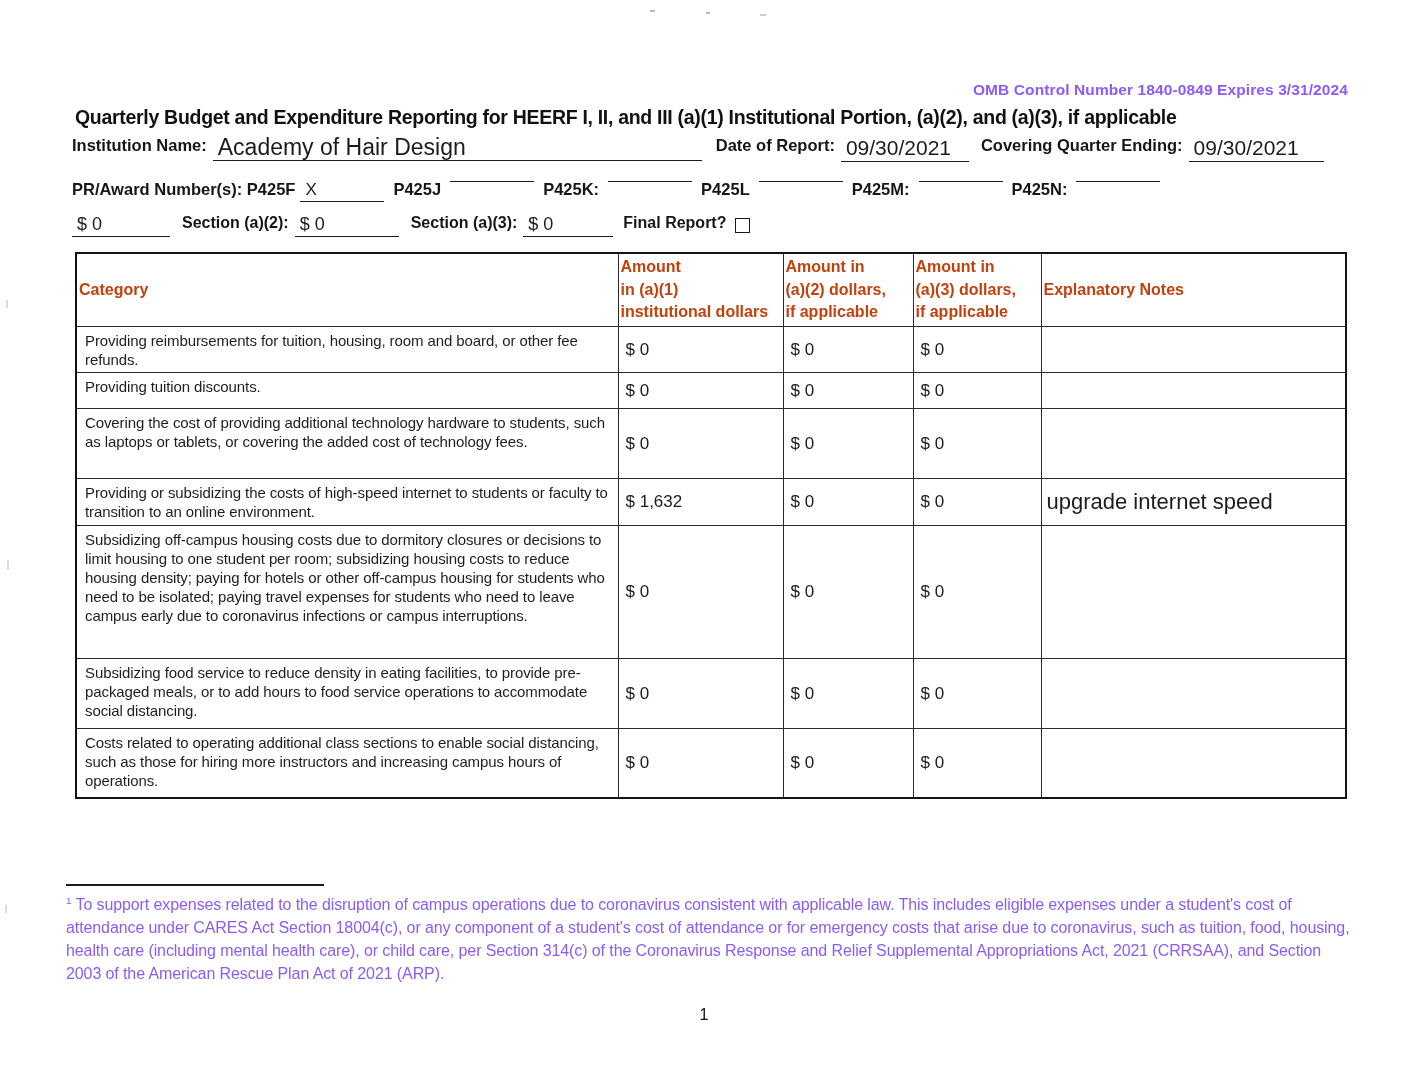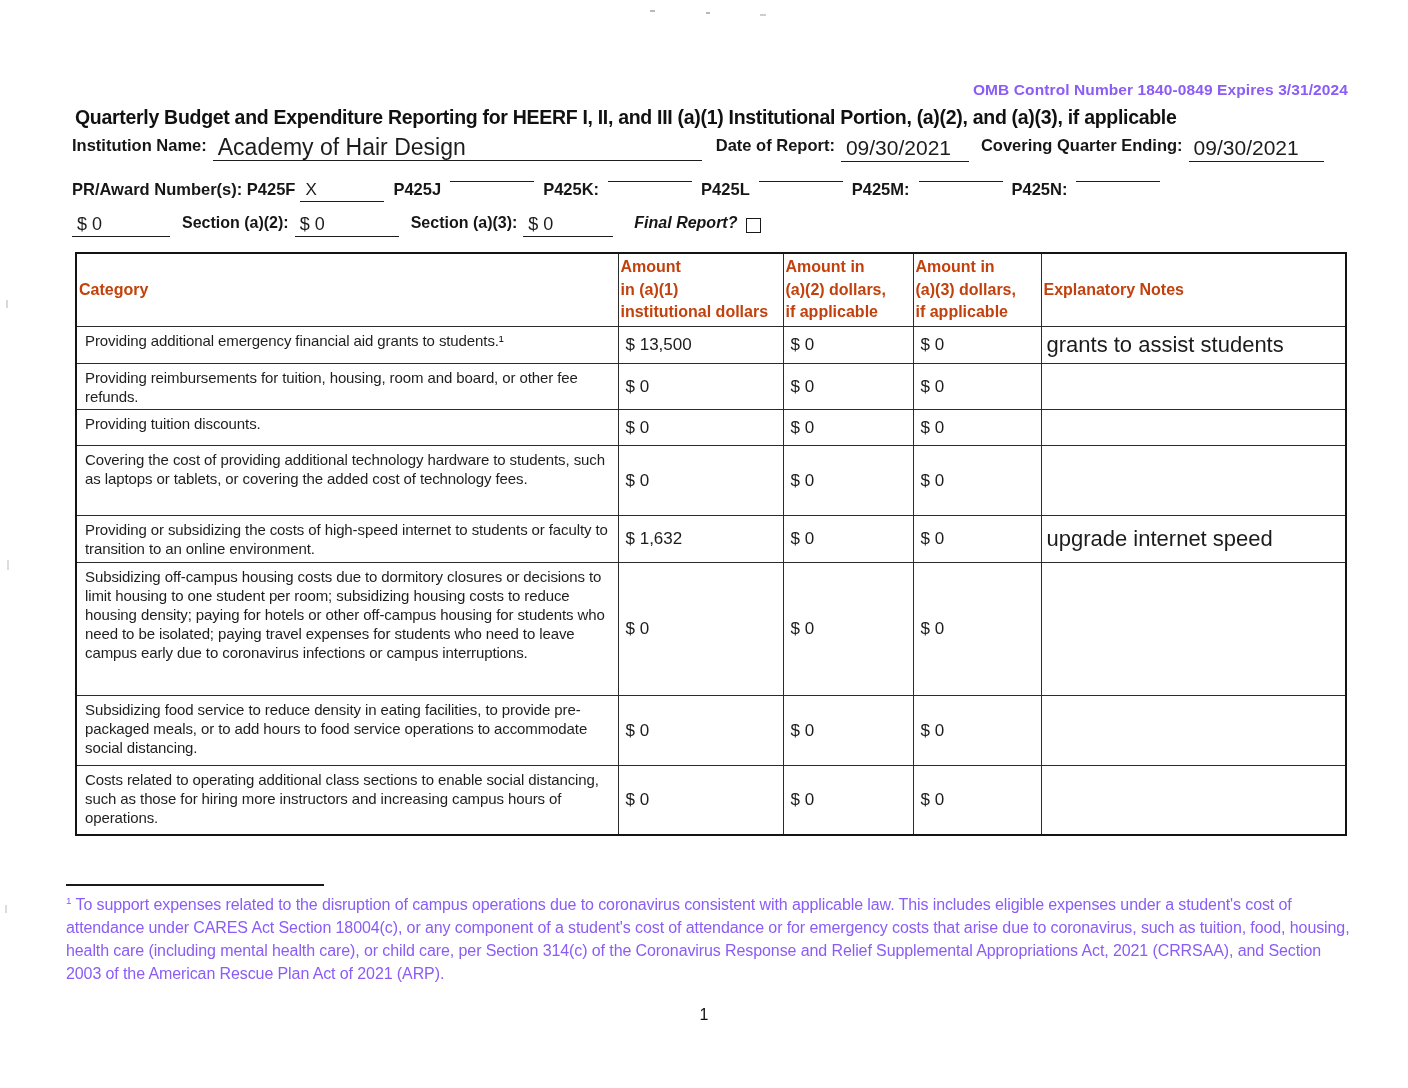--- a/index.html
+++ b/index.html
@@ -116,21 +116,21 @@
   <span class="flabel">P425N:</span>
   <span class="ufield v-award fill"></span>
 </div>
 
 <div class="fline line-funds">
   <span class="ufield v-a1 fill">$ 0</span>
   <span class="flabel" style="margin-left:6px;">Section (a)(2):</span>
   <span class="ufield v-a2 fill">$ 0</span>
   <span class="flabel" style="margin-left:6px;">Section (a)(3):</span>
   <span class="ufield v-a3 fill">$ 0</span>
-  <span class="flabel" style="margin-left:15px;font-style:italic;">Final Report?</span>
+  <span class="flabel" style="margin-left:4px;">Final Report?</span>
   <span class="checkbox"></span>
 </div>
 
 <table class="budget-table">
   <colgroup>
     <col style="width:542px;">
       <col style="width:165px;">
       <col style="width:130px;">
       <col style="width:128px;">
       <col style="width:305px;">
@@ -142,27 +142,20 @@
 in (a)(1)
 institutional dollars</th>
     <th>Amount in
 (a)(2) dollars,
 if applicable</th>
     <th>Amount in
 (a)(3) dollars,
 if applicable</th>
     <th>Explanatory Notes</th>
   </tr>
-  <tr class="r0">
-    <td class="cat">Providing additional emergency financial aid grants to students.¹</td>
-    <td class="amt fill">$ 13,500</td>
-    <td class="amt fill">$ 0</td>
-    <td class="amt fill">$ 0</td>
-    <td class="note fill">grants to assist students</td>
-  </tr>
   <tr class="r1">
     <td class="cat">Providing reimbursements for tuition, housing, room and board, or other fee refunds.</td>
     <td class="amt fill">$ 0</td>
     <td class="amt fill">$ 0</td>
     <td class="amt fill">$ 0</td>
     <td class="note fill"></td>
   </tr>
   <tr class="r2">
     <td class="cat">Providing tuition discounts.</td>
     <td class="amt fill">$ 0</td>

